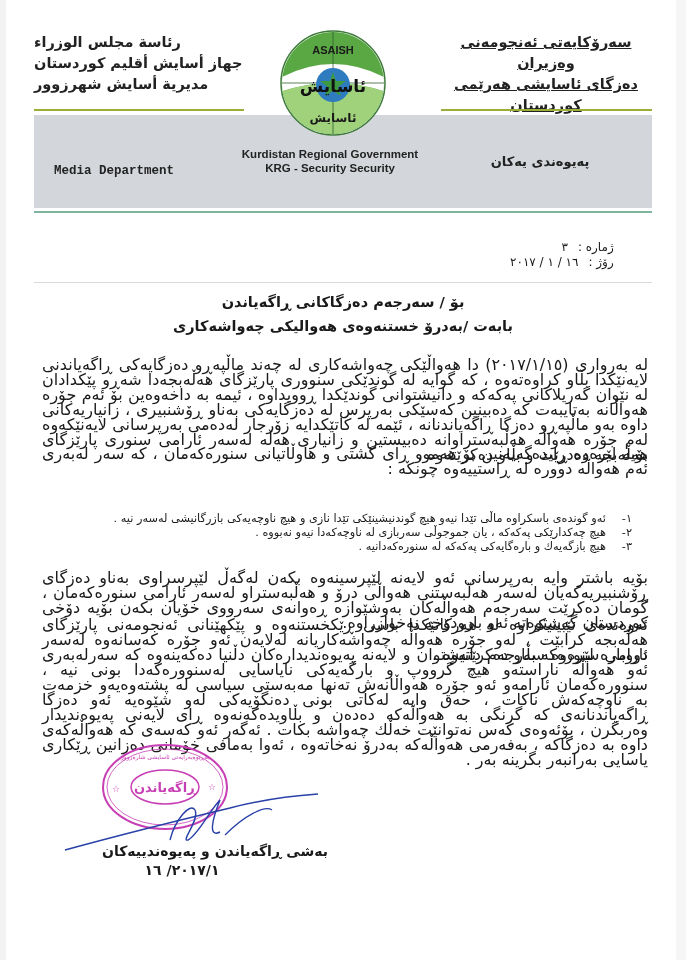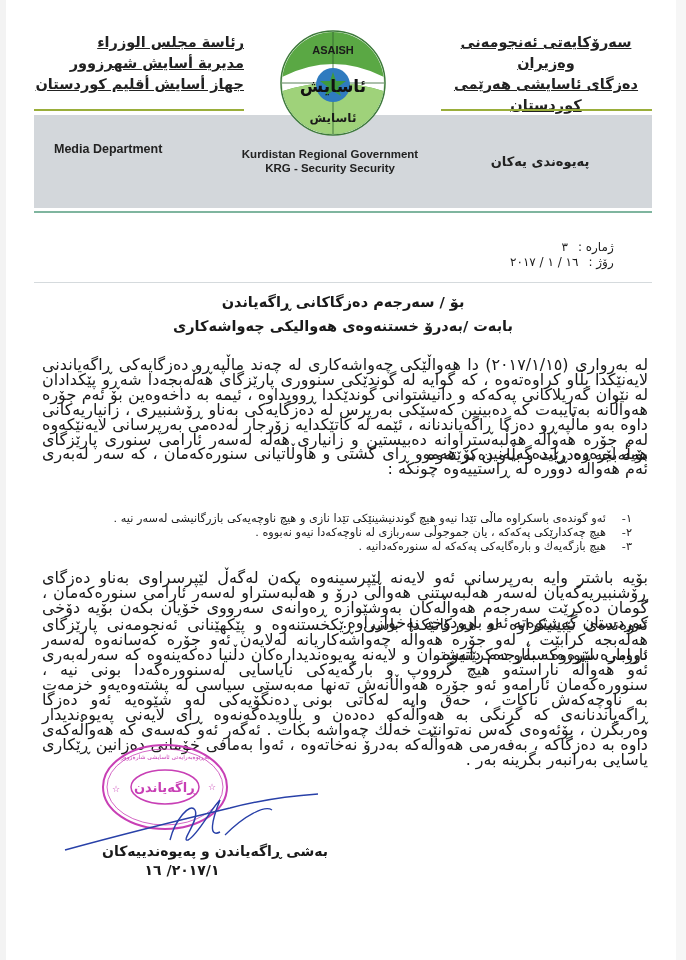--- a/index.html
+++ b/index.html
@@ -4,31 +4,31 @@
 <style>
   html, body { margin: 0; padding: 0; }
   body {
     width: 686px; height: 960px; background: #ffffff; position: relative; overflow: hidden;
     font-family: "DejaVu Sans", sans-serif; color: #1a1a1a;
   }
   .page-edge { position: absolute; left: 0; top: 0; width: 6px; height: 960px; background: #f3f3f3; }
   .page-edge.right { left: auto; right: 0; width: 10px; background: #f6f6f6; }
 
   
-  .hdr-ar { position: absolute; left: 34px; top: 32px; width: 210px; text-align: right; direction: rtl;
-    font-size: 14.5px; line-height: 21px; font-weight: bold; color: #222; text-decoration: underline; }
+  .hdr-ar { position: absolute; left: 34px; top: 32px; width: 210px; text-align: left; direction: rtl;
+    font-size: 14.5px; line-height: 21px; font-weight: bold; color: #222; }
   .hdr-ku { position: absolute; left: 440px; top: 32px; width: 212px; text-align: center; direction: rtl;
     font-size: 14.5px; line-height: 21px; font-weight: bold; color: #222; text-decoration: underline; }
   .hdr-rule { position: absolute; top: 109px; height: 2px; background: #9aae3a; }
   .hdr-rule.left { left: 34px; width: 210px; }
   .hdr-rule.right { left: 441px; width: 211px; }
 
   .band { position: absolute; left: 34px; top: 115px; width: 618px; height: 93px; background: #d3d7db; }
   .band-bottom { position: absolute; left: 34px; top: 211px; width: 618px; height: 2px; background: #7fb59f; }
-  .media-dept { position: absolute; left: 54px; top: 142px; font-family: Liberation Sans, sans-serif;
+  .media-dept { position: absolute; left: 54px; top: 164px; font-family: Liberation Mono, monospace;
     font-weight: bold; font-size: 12.5px; color: #222; }
   .org-en { position: absolute; left: 215px; top: 148px; width: 230px; text-align: center;
     font-family: "Liberation Sans", sans-serif; font-weight: bold; font-size: 11.5px; line-height: 13.5px; color: #222; }
   .dept-ku { position: absolute; left: 470px; top: 150px; width: 140px; text-align: center; direction: rtl;
     font-size: 13px; line-height: 24px; font-weight: bold; color: #222; }
 
   .logo { position: absolute; left: 280px; top: 30px; width: 106px; height: 106px; }
 
   
   .ref { position: absolute; left: 510px; top: 240px; direction: rtl; font-size: 12px; line-height: 15px; }
@@ -62,22 +62,22 @@
   .signature { position: absolute; left: 60px; top: 780px; width: 260px; height: 75px; }
 </style>
 </head>
 <body>
 
 <div class="page-edge"></div>
 <div class="page-edge right"></div>
 
 <div class="hdr-ar">
   <div>رئاسة مجلس الوزراء</div>
+  <div>جهاز أسايش أقليم كوردستان</div>
   <div>مديرية أسايش شهرزوور</div>
-  <div>جهاز أسايش أقليم كوردستان</div>
 </div>
 
 <div class="hdr-ku">
   <div>سەرۆکایەتی ئەنجومەنی وەزیران</div>
   <div>دەزگای ئاسایشی هەرێمی کوردستان</div>
   <div>بەڕێوەبەرایەتی ئاسایشی شارەزوور</div>
 </div>
 
 <div class="hdr-rule left"></div>
 <div class="hdr-rule right"></div>

